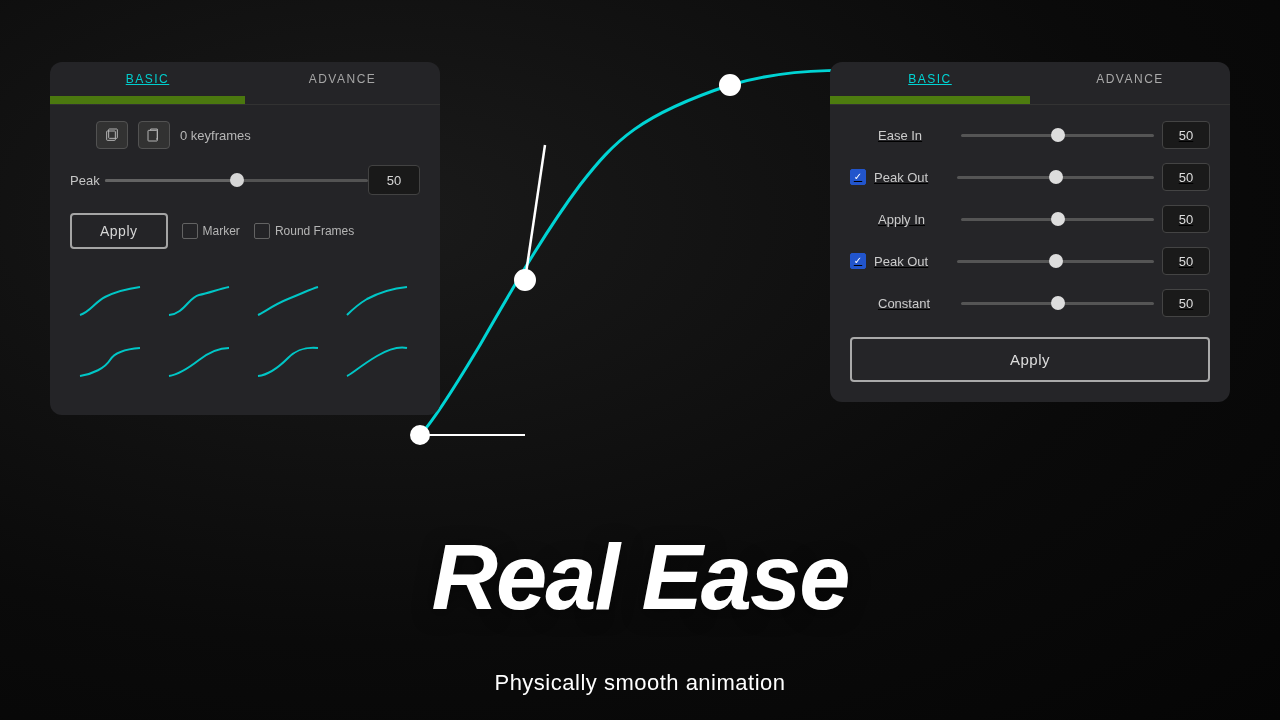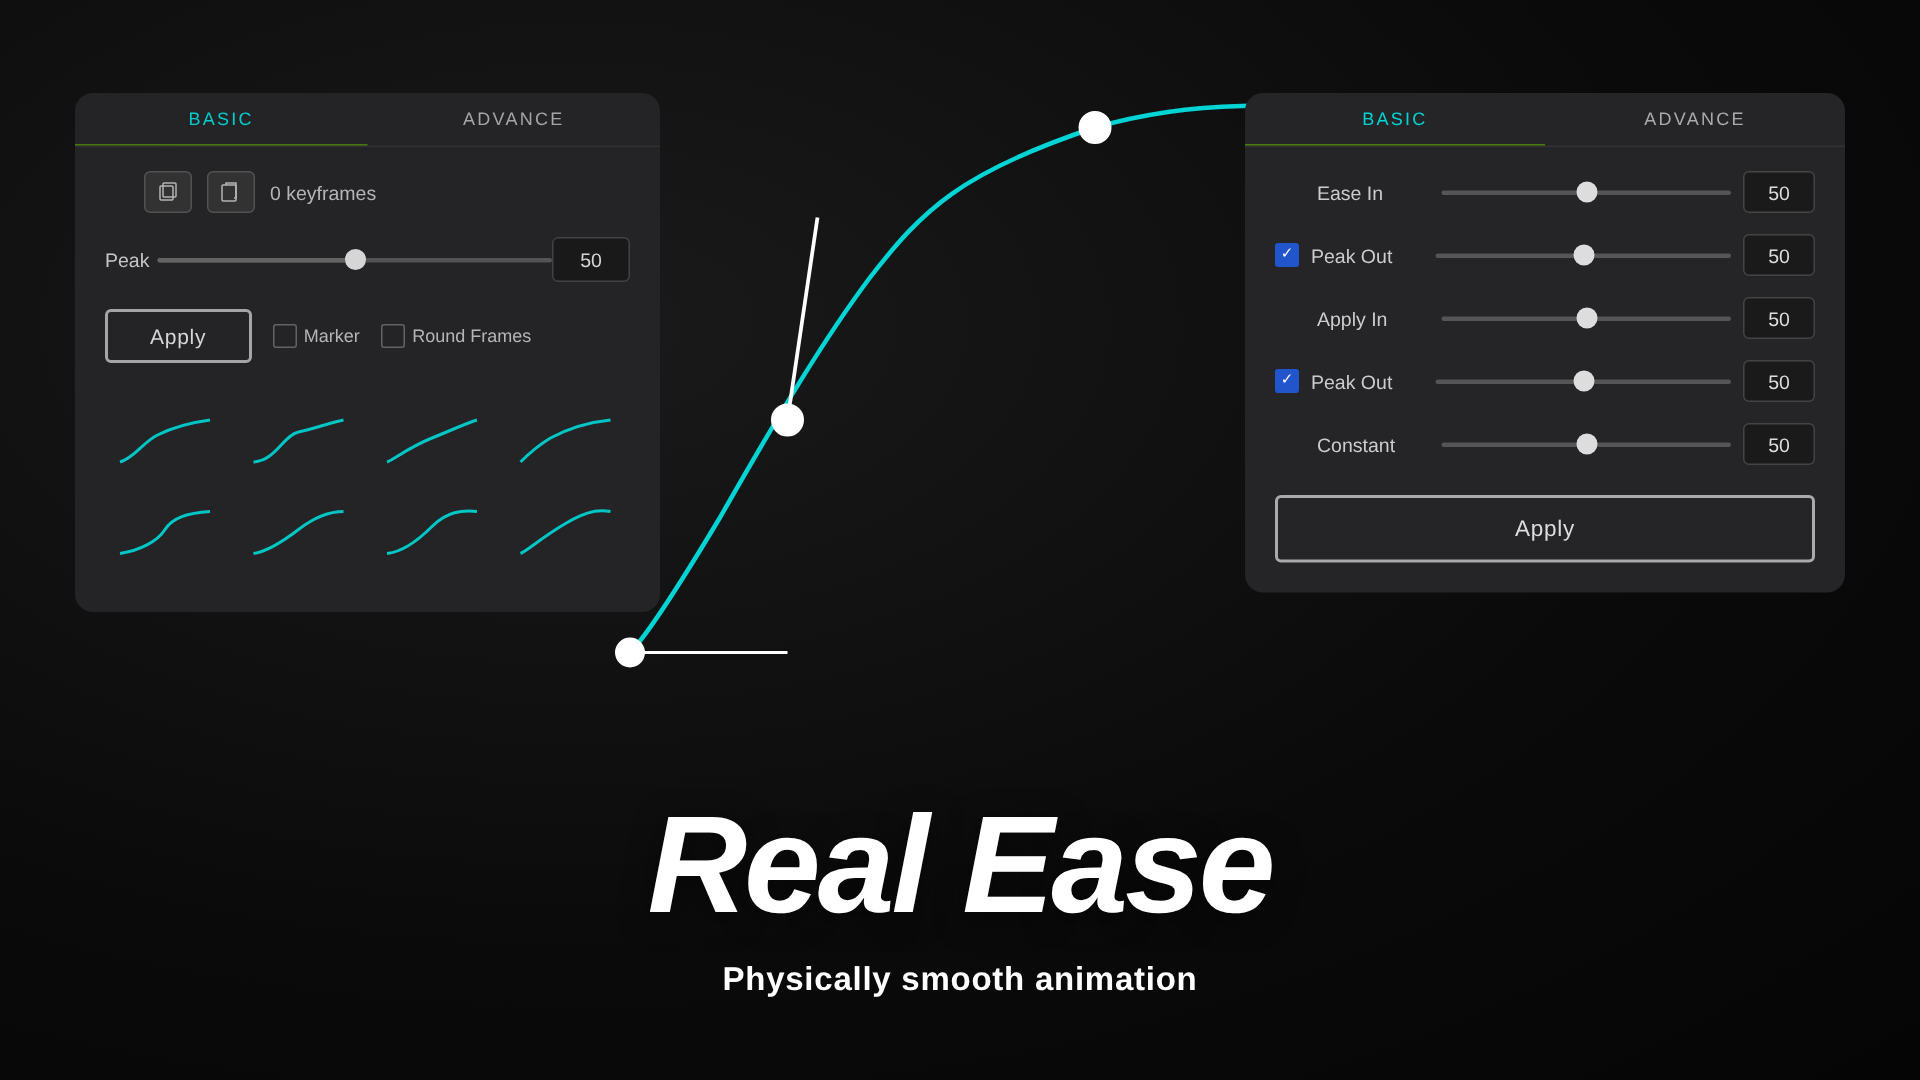--- a/index.html
+++ b/index.html
@@ -43,21 +43,22 @@
       padding: 10px 0;
       font-size: 12px;
       letter-spacing: 1.5px;
       color: #aaa;
       cursor: pointer;
       text-transform: uppercase;
     }
 
     .tab.active {
       color: #00d4d4;
-      border-bottom: 1px solid #4d7c0f;
+      border-bottom: 8px solid #4d7c0f;
+      text-decoration: underline;
     }
 
     .panel-body {
       padding: 16px 20px;
     }
 
     .keyframe-row {
       display: flex;
       align-items: center;
       gap: 10px;
@@ -206,20 +207,21 @@
 
     .right-panel-body {
       padding: 16px 20px 20px 20px;
     }
 
     .param-row {
       display: flex;
       align-items: center;
       gap: 8px;
       margin-bottom: 14px;
+      text-decoration: underline;
     }
 
     .param-label {
       color: #ccc;
       font-size: 13px;
       width: 75px;
     }
 
     .param-slider-track {
       flex: 1;
@@ -288,25 +290,25 @@
       font-style: italic;
       color: #ffffff;
       text-align: center;
       white-space: nowrap;
       letter-spacing: -2px;
       text-shadow: 0 4px 20px rgba(0,0,0,0.5);
     }
 
     .subtitle {
       position: absolute;
-      bottom: 54px;
+      bottom: 24px;
       left: 50%;
       transform: translateX(-50%);
       font-size: 22px;
-      font-weight: 700;
+      font-weight: 400;
       color: #ffffff;
       text-align: right;
       white-space: nowrap;
       letter-spacing: 0.5px;
     }
 
     
     .check-box {
       width: 16px;
       height: 16px;

